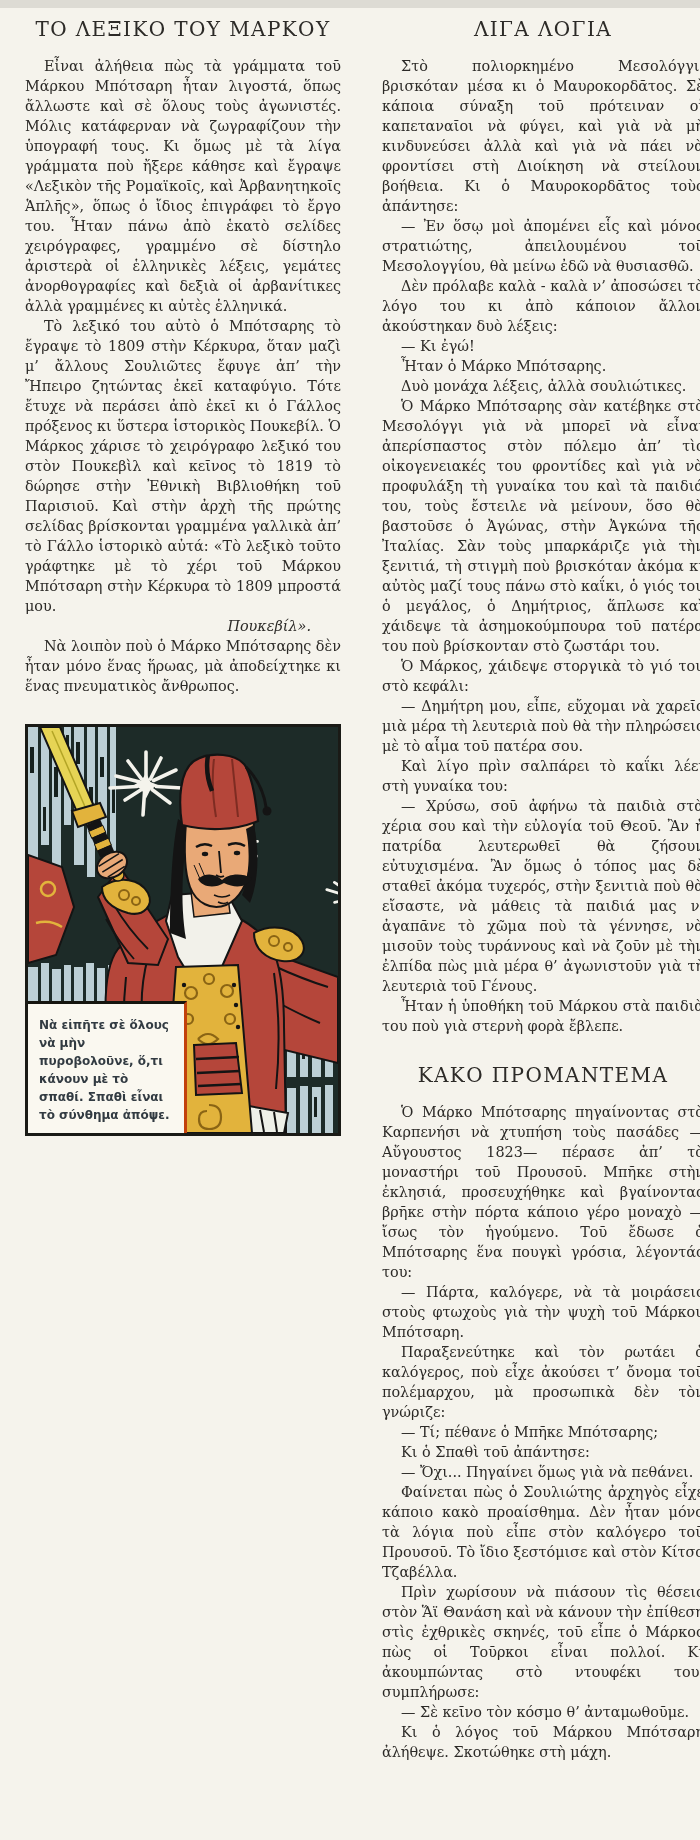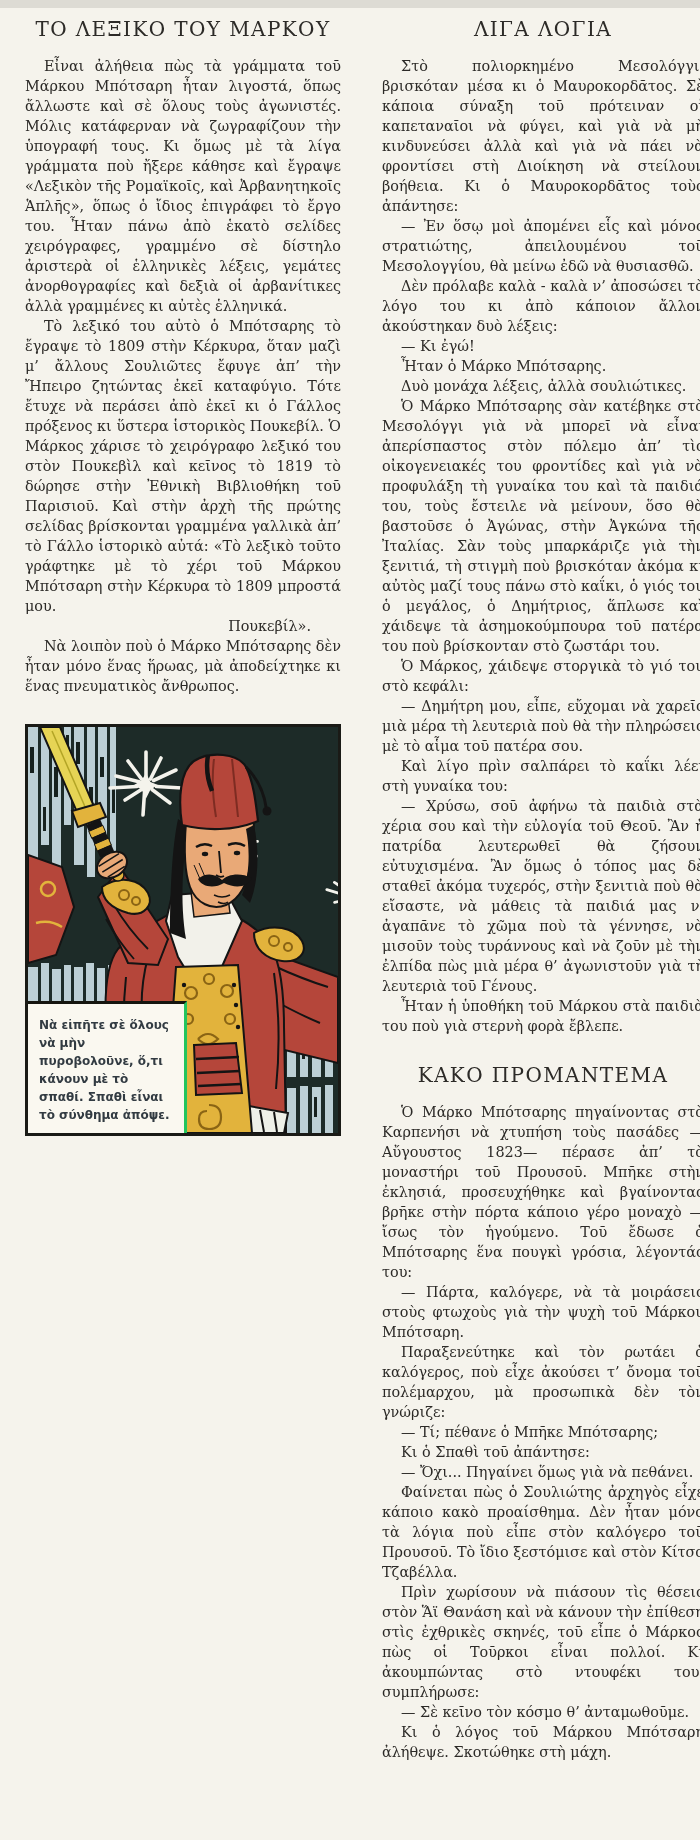--- a/index.html
+++ b/index.html
@@ -17,31 +17,31 @@
     text-align:center; margin:0 0 15px; padding-top:9px;
   }
   section.later h2.sec { padding-top:0; margin-top:27px; }
 
   p.body {
     font-size:14.4px; line-height:20px; text-align:justify;
     text-indent:19px; margin:0;
   }
   p.sig {
     font-size:14.4px; line-height:20px; text-align:right;
-    padding-right:30px; margin:0;
+    padding-right:30px; margin:0;font-style:italic;
   }
 
   .illo {
     position:relative; width:316px; height:412px; margin-top:28px;
     border:3px solid #1a1a16; box-sizing:border-box; background:#1d2b28;
   }
   .illo svg { position:absolute; left:0; top:0; width:100%; height:100%; display:block; }
   .caption {
     position:absolute; left:0; bottom:0; width:159px; height:132px;
-    background:#faf8f0; border-top:3px solid #15150f; border-right:3px solid #22c55e;
+    background:#faf8f0; border-top:3px solid #15150f; border-right:3px solid #c2410c;
     box-sizing:border-box; padding:12px 8px 4px 11px;
     font-family:"DejaVu Sans","Liberation Sans",sans-serif;
     font-weight:bold; font-size:12px; line-height:18px; color:#323b42;
     text-align:left;
   }
 </style>
 </head>
 <body>
 
 <div class="page">

